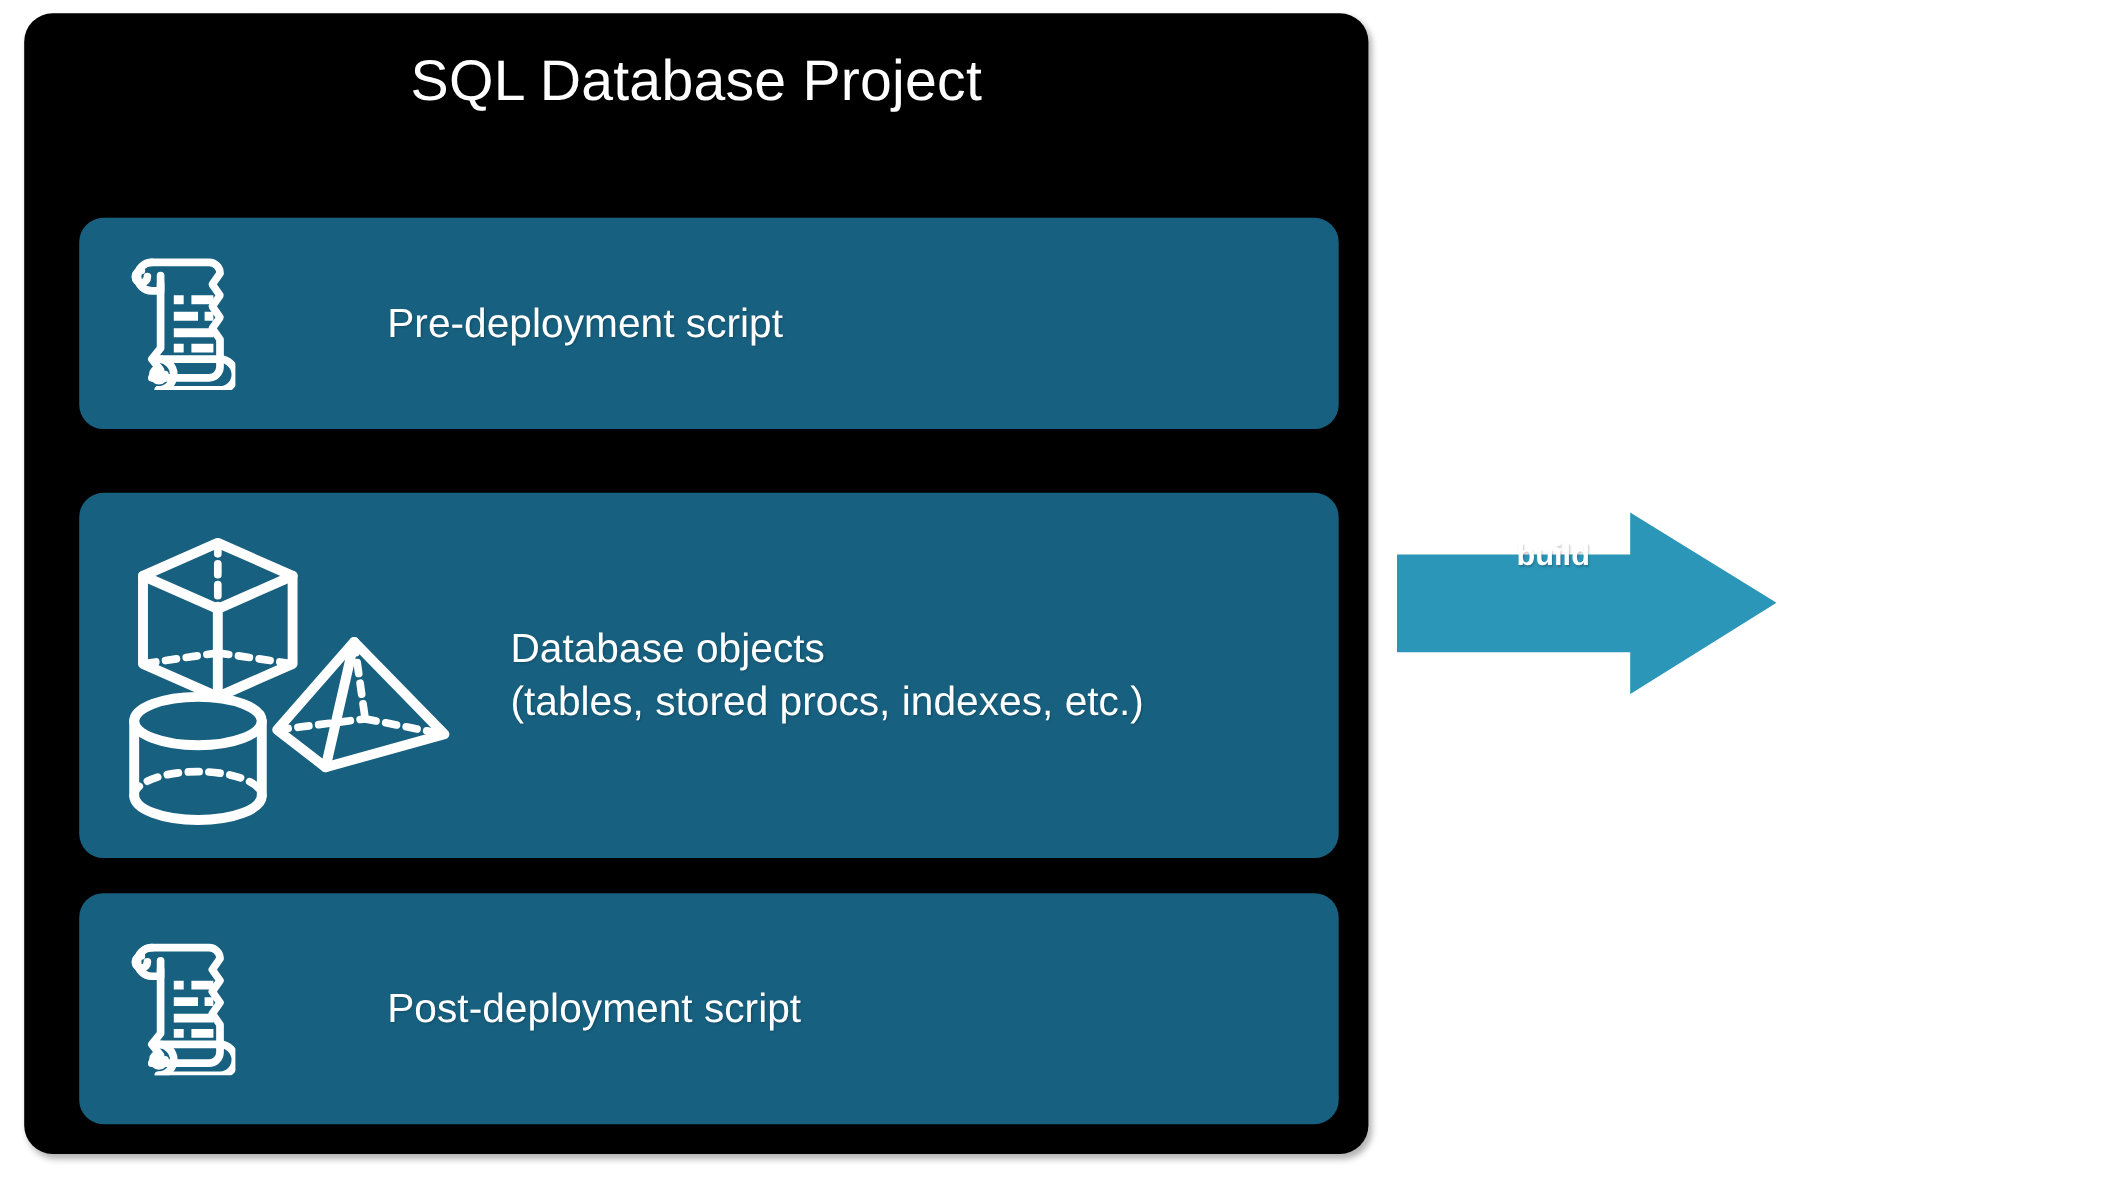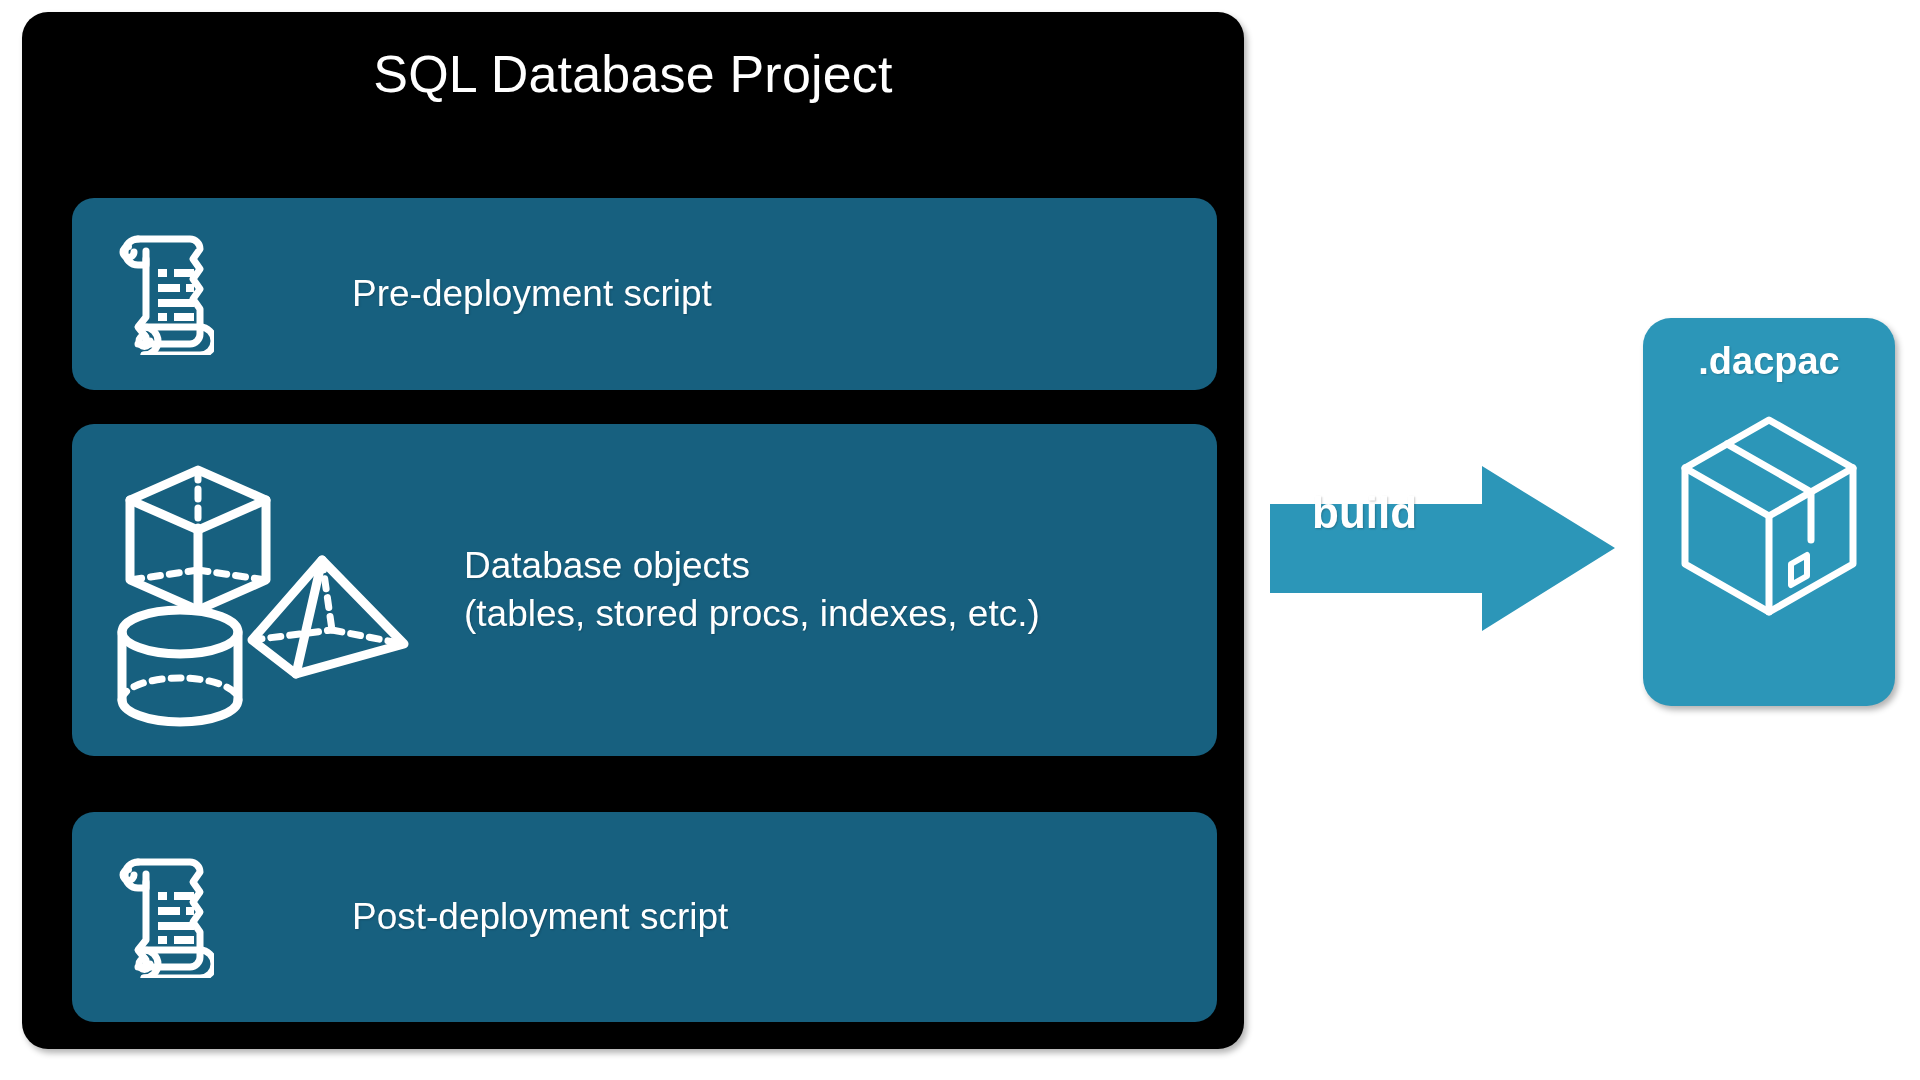--- a/index.html
+++ b/index.html
@@ -40,21 +40,21 @@
   .panel{
     position:absolute;
     left:50px;
     width:1145px;
     background:#17607F;
     border-radius:22px;
     box-sizing:border-box;
     box-shadow:2px 3px 5px rgba(0,0,0,0.28);
   }
   .panel-pre  { top:186px;  height:192px; }
-  .panel-obj  { top:412px;  height:332px; }
+  .panel-obj  { top:436px;  height:332px; }
   .panel-post { top:800px;  height:210px; }
 
   .panel-icon{
     position:absolute;
     left:30px;
     top:50%;
     transform:translateY(-50%);
     display:block;
   }
   .panel-icon.shapes{ left:22px; }
@@ -76,22 +76,23 @@
   .build-arrow{
     position:absolute;
     left:1270px; top:466px;
     width:345px; height:165px;
   }
   .build-arrow svg{display:block;}
   .build-label{
     position:absolute;
     left:1312px; top:491px;
     width:200px;
-    color:#ffffff;
-    font-size:44px;
+    text-align:center;
+    color:#ffffff;
+    font-size:28px;
     font-weight:700;
     line-height:1;
     white-space:nowrap;
     text-shadow:1px 1px 2px rgba(0,0,0,0.22);
   }
 
   
   .dacpac-card{
     position:absolute;
     left:1643px; top:318px;
@@ -225,32 +226,14 @@
 
   </div>
 
   <div class="build-arrow">
     <svg width="345" height="165" viewBox="0 0 345 165">
       <polygon points="0,38 212,38 212,0 345,82 212,165 212,127 0,127" fill="#2C96B8"></polygon>
     </svg>
   </div>
   <div class="build-label">build</div>
 
-  <div class="dacpac-card">
-    <div class="dacpac-title">.dacpac</div>
-    <span class="dacpac-icon">
-      <svg width="180" height="240" viewBox="0 0 180 240" fill="none" stroke="#ffffff" stroke-width="7" stroke-linecap="round" stroke-linejoin="round">
-
-        <path d="M90 6 L174 54 L174 150 L90 198 L6 150 L6 54 Z"></path>
-
-        <path d="M6 54 L90 102 L174 54"></path>
-
-        <path d="M90 102 L90 198"></path>
-
-        <path d="M48 30 L132 78"></path>
-        <path d="M132 126 L132 78"></path>
-
-        <path d="M112 150 L128 141 L128 162 L112 171 Z" stroke-width="6"></path>
-      </svg>
-    </span>
-  </div>
 
 </div>
 
 </body></html>

